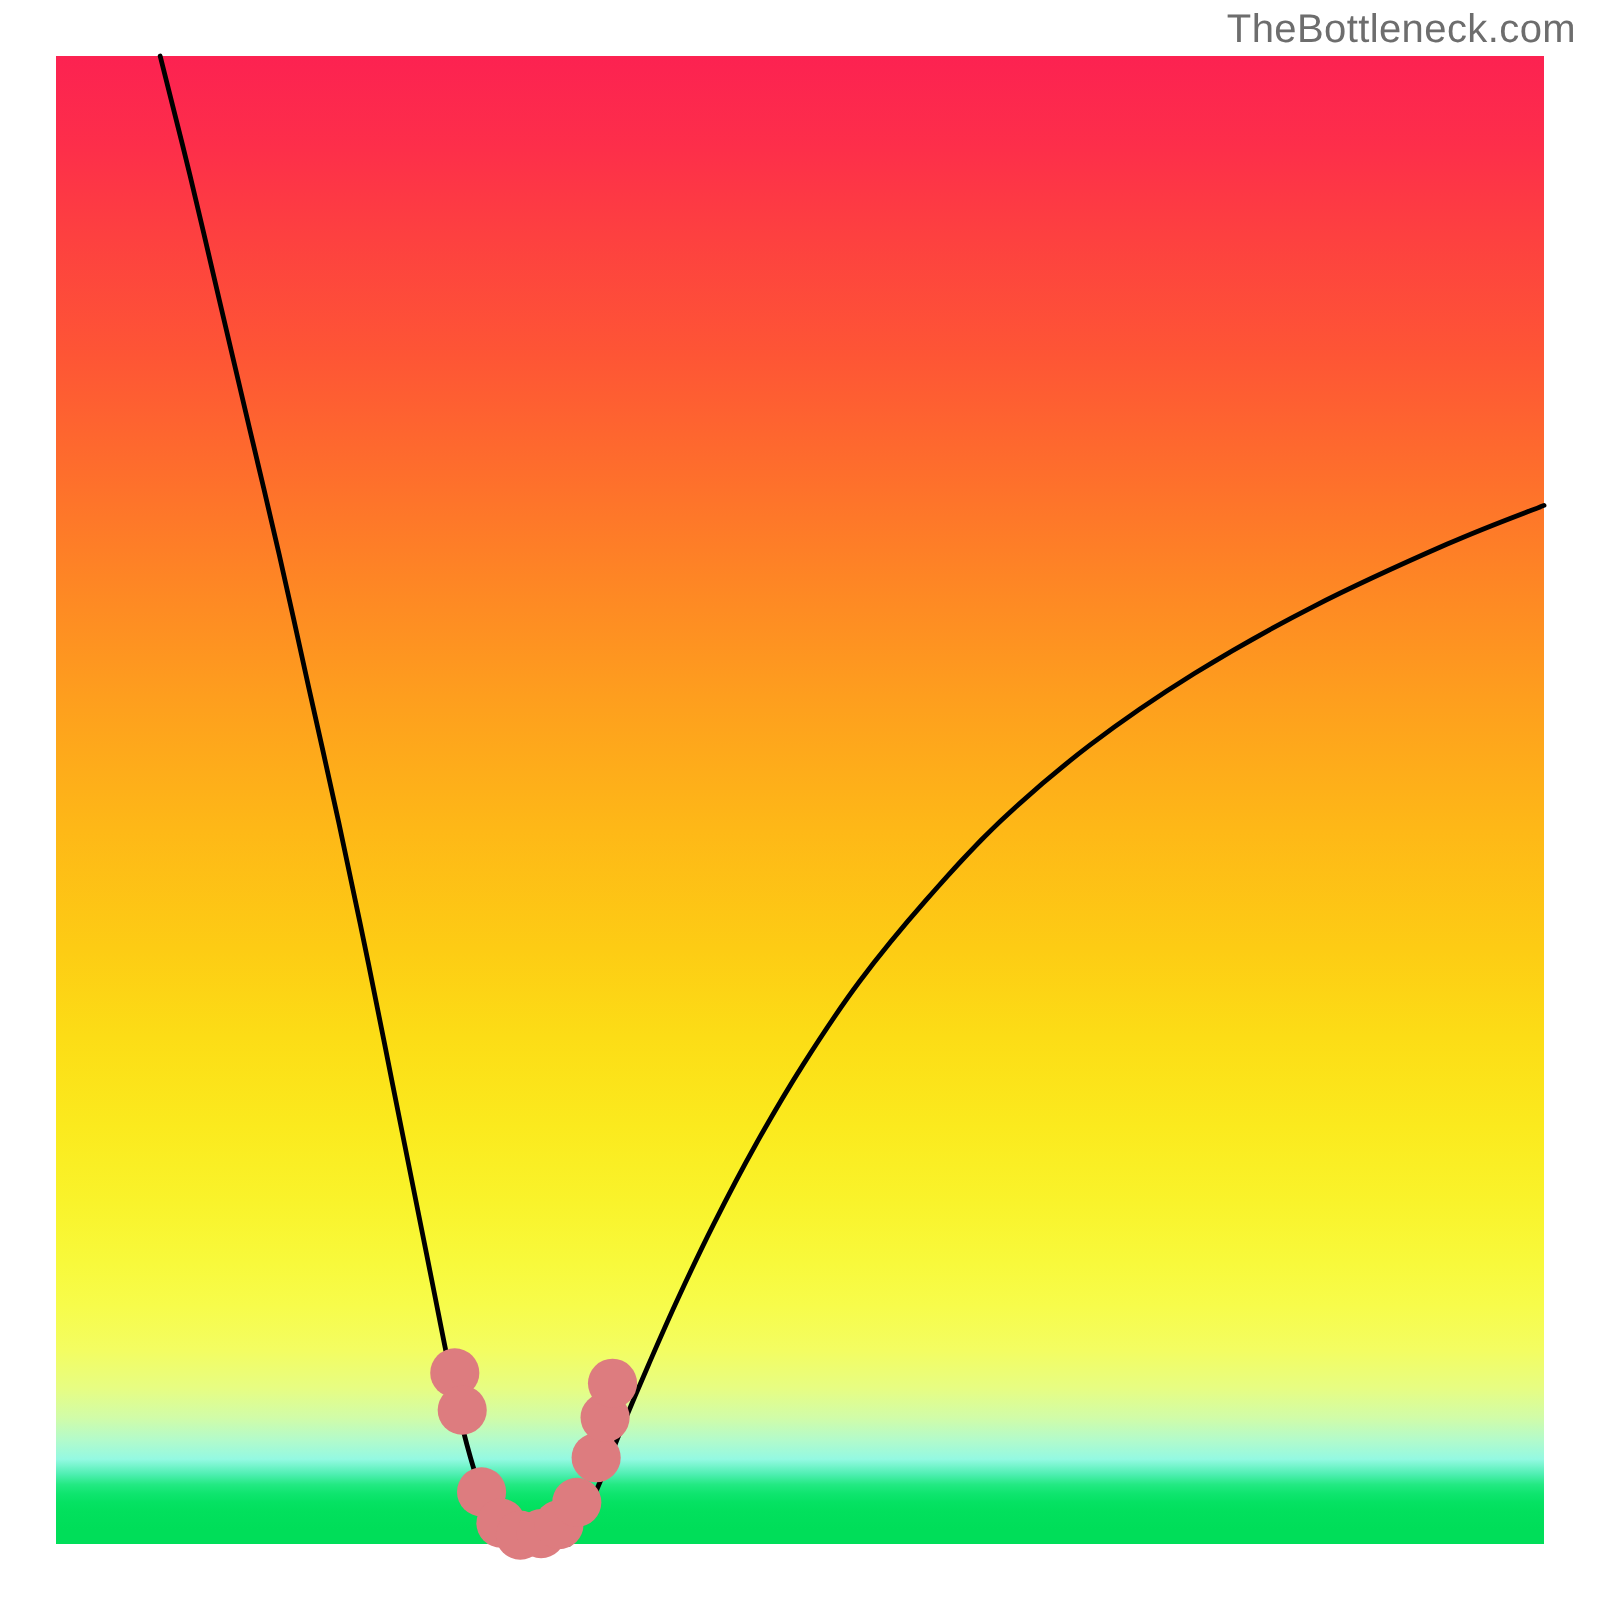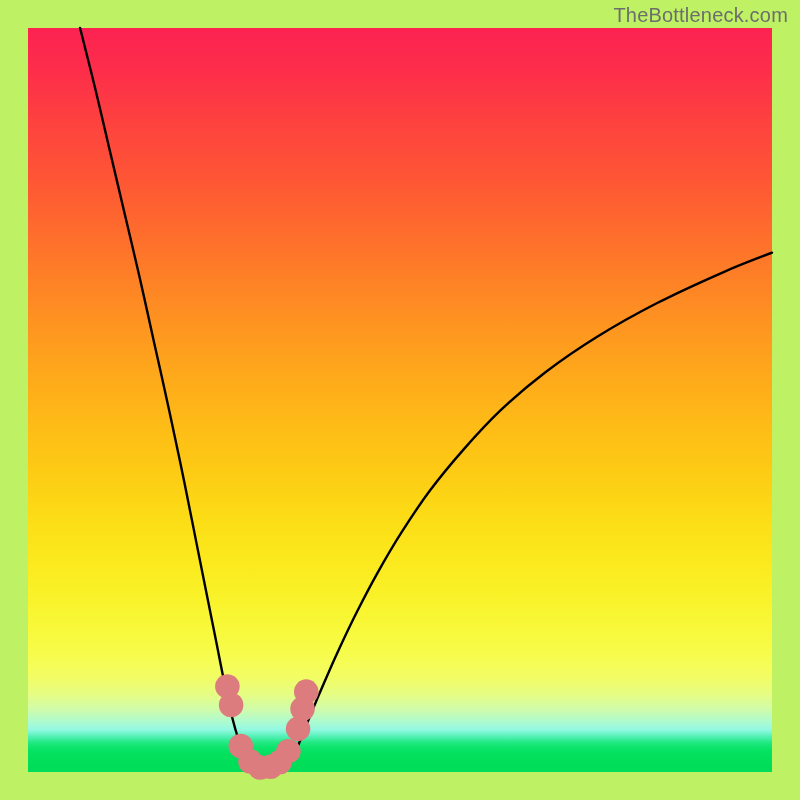--- a/index.html
+++ b/index.html
@@ -10,21 +10,21 @@
     background: #000;
     overflow: hidden;
     font-family: Arial, Helvetica, sans-serif;
   }
   .frame {
     position: absolute;
     left: 0;
     top: 0;
     width: 800px;
     height: 800px;
-    background: #bef264;
+    background: #ffffff;
   }
   .plot-area {
     position: absolute;
     left: 28px;
     top: 28px;
     width: 744px;
     height: 744px;
     
     background: linear-gradient(
       to bottom,

